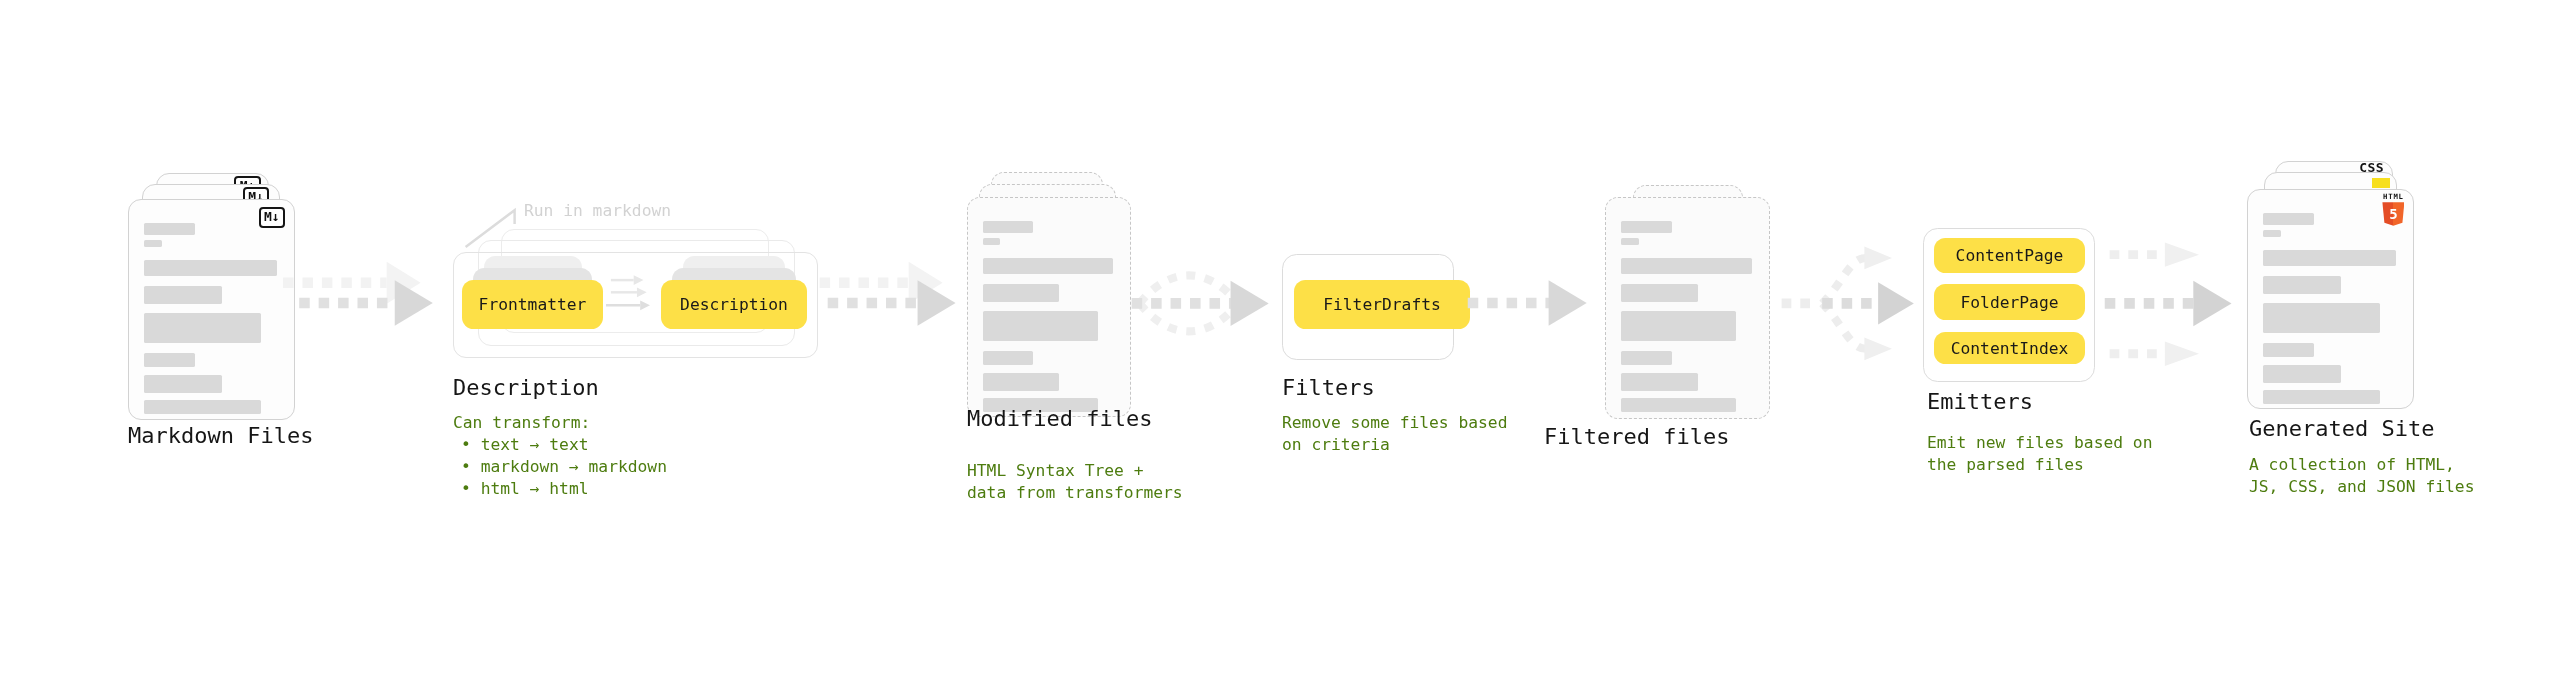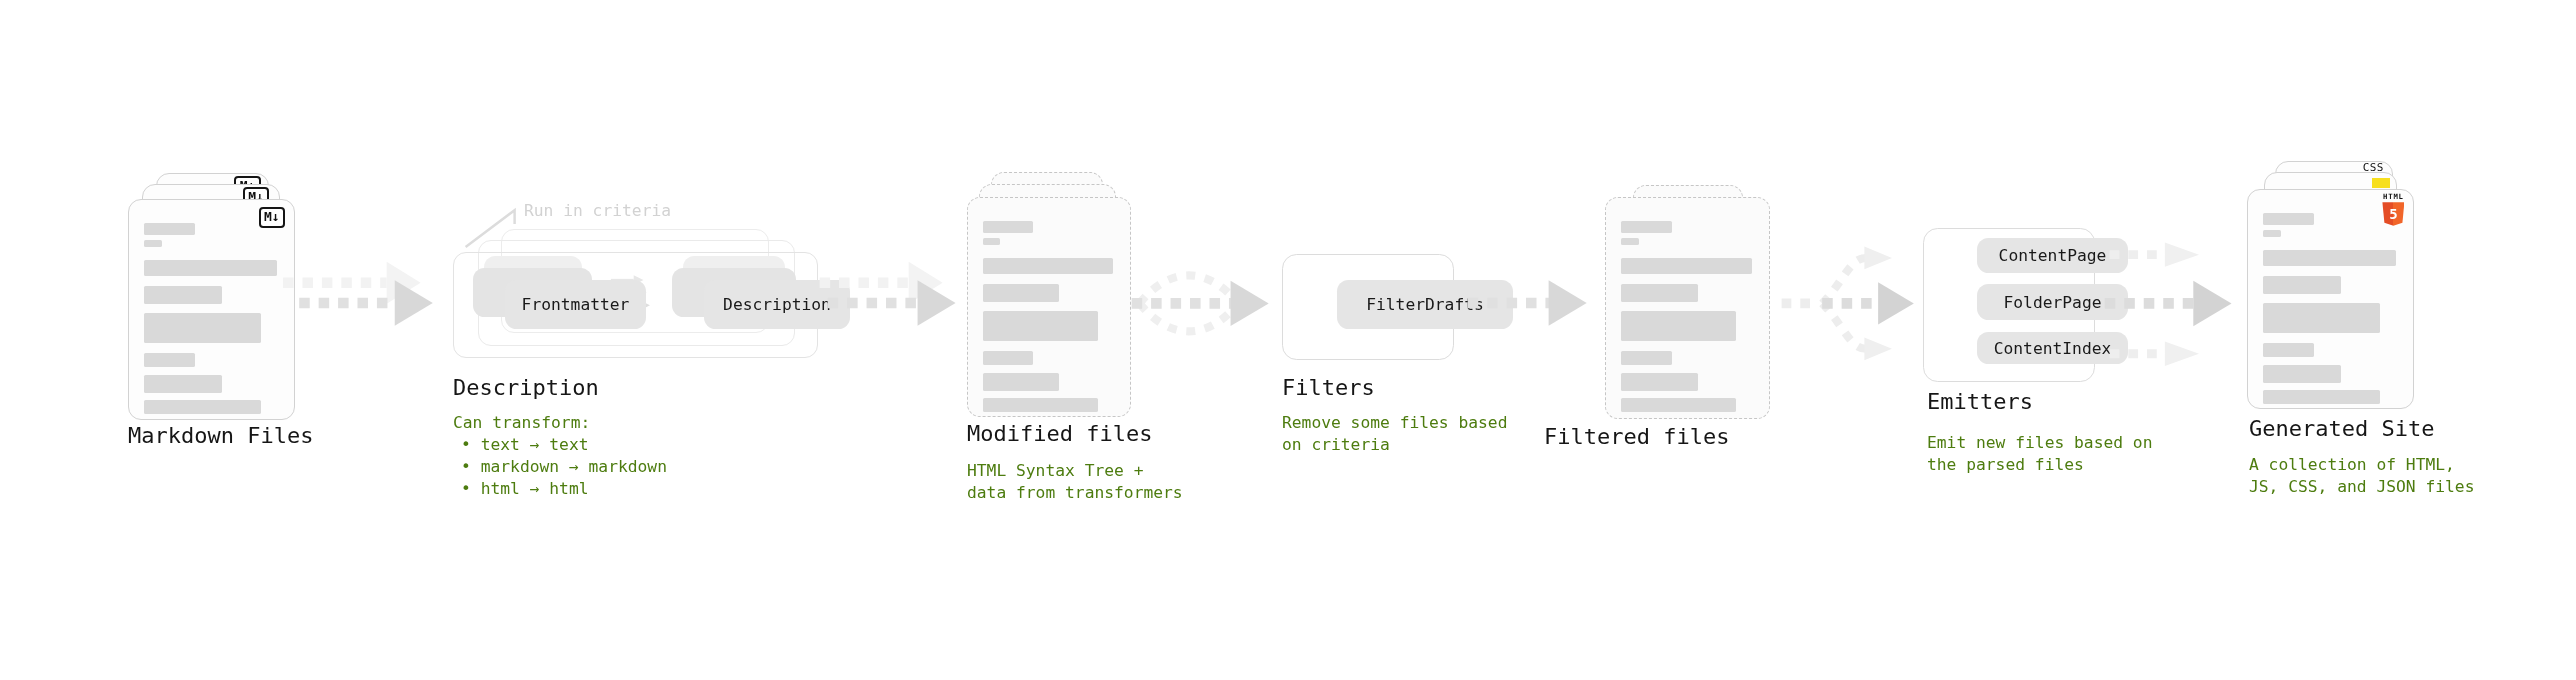--- a/index.html
+++ b/index.html
@@ -5,37 +5,37 @@
   html,body{margin:0;padding:0;background:#fff;}
   .diagram{position:relative;width:2576px;height:681px;background:#ffffff;overflow:hidden;
     font-family:"DejaVu Sans Mono","Liberation Mono",monospace;}
   .t{position:absolute;font-size:22px;line-height:26px;color:#161616;white-space:nowrap;}
   .d{position:absolute;font-size:16.3px;line-height:22px;color:#4d7c0f;white-space:nowrap;}
   .d .indent{padding-left:8.1px;}
   .card{position:absolute;background:#fdfdfd;border:1.6px solid #d2d2d2;border-radius:13px;box-sizing:border-box;}
   .dcard{position:absolute;background:#fbfbfb;border:1.6px dashed #c6c6c6;border-radius:13px;box-sizing:border-box;}
   .box{position:absolute;border:1.6px solid #e7e7e7;border-radius:13px;background:transparent;box-sizing:border-box;}
   .cont{position:absolute;border:1.6px solid #dcdcdc;border-radius:14.6px;background:#ffffff;box-sizing:border-box;}
-  .pill{position:absolute;background:#e5e5e5;border-radius:11.4px;display:flex;align-items:center;justify-content:center;
-    font-size:16.3px;color:#191919;box-sizing:border-box;white-space:nowrap;margin-left:43px;}
+  .pill{position:absolute;background:#fde047;border-radius:11.4px;display:flex;align-items:center;justify-content:center;
+    font-size:16.3px;color:#191919;box-sizing:border-box;white-space:nowrap;}
   .gpill{position:absolute;border-radius:11.4px;}
   .g1{background:#e4e4e4;}
   .g2{background:#efefef;}
   .skel{position:absolute;left:0;top:0;right:0;bottom:0;padding:23px 15.4px;display:flex;flex-direction:column;align-items:flex-start;box-sizing:border-box;}
   .sbar{background:#d9d9d9;border-radius:1.6px;flex:none;}
   .mdbadge{position:absolute;border:2px solid #151515;border-radius:4.1px;background:#fff;
     font-weight:bold;font-size:13px;line-height:16.3px;color:#111;padding:0 3.3px;white-space:nowrap;}
   .h5logo{position:absolute;width:23px;text-align:center;}
   .h5logo .word{font-size:7.3px;font-weight:bold;letter-spacing:0.8px;color:#111;line-height:7.3px;}
   .h5logo .shield{width:22px;height:23.6px;margin:1.6px auto 0;
     background:linear-gradient(90deg,#e44d26 50%,#f16529 50%);
     clip-path:polygon(0 0,100% 0,91% 87%,50% 100%,9% 87%);
     display:flex;align-items:center;justify-content:center;color:#fff;font-weight:bold;font-size:14px;}
   .cssbadge{position:absolute;text-align:center;}
-  .cssbadge .w{font-size:11px;font-weight:normal;color:#111;line-height:7.3px;letter-spacing:0.4px;}
+  .cssbadge .w{font-size:13px;font-weight:bold;color:#111;line-height:7.3px;letter-spacing:0.4px;}
   .cssbadge .bar{height:3.3px;background:#2965f1;margin-top:0.8px;width:19.5px;}
   .jsbadge{position:absolute;width:18px;height:9.8px;background:#f7df1e;}
   .callout{position:absolute;font-size:16.3px;line-height:22px;color:#d2d2d2;white-space:nowrap;}
   svg{position:absolute;overflow:visible;}
 </style>
 </head>
 <body>
 
 <div class="diagram">
 
@@ -70,21 +70,21 @@
   </svg>
 
   <div>
     <div class="box" style="left:501px;top:229px;width:268px;height:104px;border-color:#ececec;"></div>
     <div class="box" style="left:478px;top:240px;width:317px;height:106px;border-color:#eaeaea;"></div>
     <div class="box" style="left:453px;top:252px;width:365px;height:106px;border-color:#e3e3e3;"></div>
 
     <svg style="left:455px;top:202px;" width="98" height="49" viewBox="0 0 120 60">
       <polyline points="13,55 73,10 73,27" fill="none" stroke="#dcdcdc" stroke-width="3"></polyline>
     </svg>
-    <div class="callout" style="left:524px;top:200px;">Run in criteria</div>
+    <div class="callout" style="left:524px;top:200px;">Run in markdown</div>
 
     <div class="gpill g2" style="left:484px;top:256px;width:98px;height:49px;"></div>
     <div class="gpill g1" style="left:473px;top:268px;width:119px;height:49px;"></div>
     <div class="gpill g2" style="left:683px;top:256px;width:102px;height:49px;"></div>
     <div class="gpill g1" style="left:672px;top:268px;width:124px;height:49px;"></div>
 
     <svg style="left:606px;top:267px;" width="57" height="49" viewBox="0 0 70 60">
       <line x1="6" y1="16" x2="34" y2="16" stroke="#e7e7e7" stroke-width="3"></line>
       <polygon points="34,10 46,16 34,22" fill="#e7e7e7"></polygon>
       <line x1="6" y1="31" x2="38" y2="31" stroke="#e7e7e7" stroke-width="3"></line>
@@ -120,21 +120,21 @@
           <div class="sbar" style="width: 38%; height: 12.2px; margin-bottom: 4.9px;"></div>
           <div class="sbar" style="width: 13%; height: 6.5px; margin-bottom: 13px;"></div>
           <div class="sbar" style="width: 99%; height: 16.3px; margin-bottom: 9.8px;"></div>
           <div class="sbar" style="width: 58%; height: 18px; margin-bottom: 9.8px;"></div>
           <div class="sbar" style="width: 87%; height: 30px; margin-bottom: 9.8px;"></div>
           <div class="sbar" style="width: 38%; height: 14px; margin-bottom: 8.1px;"></div>
           <div class="sbar" style="width: 58%; height: 18px; margin-bottom: 6.5px;"></div>
           <div class="sbar" style="width: 87%; height: 14.6px;"></div>
         </div>
     </div>
-    <div class="t" style="left:967px;top:421px;">Modified files</div>
+    <div class="t" style="left:967px;top:406px;">Modified files</div>
     <div class="d" style="left:967px;top:460px;">
       <div>HTML Syntax Tree +</div>
       <div>data from transformers</div>
     </div>
   </div>
 
   <svg style="left:1130px;top:252px;" width="146" height="106" viewBox="0 0 180 130">
     <path d="M12,63 C48,17 97,17 133,63" fill="none" stroke="#efefef" stroke-width="10" stroke-dasharray="11 12"></path>
     <path d="M12,63 C48,109 97,109 133,63" fill="none" stroke="#efefef" stroke-width="10" stroke-dasharray="11 12"></path>
     <line x1="2" y1="63" x2="126" y2="63" stroke="#e0e0e0" stroke-width="13" stroke-dasharray="13 11"></line>

